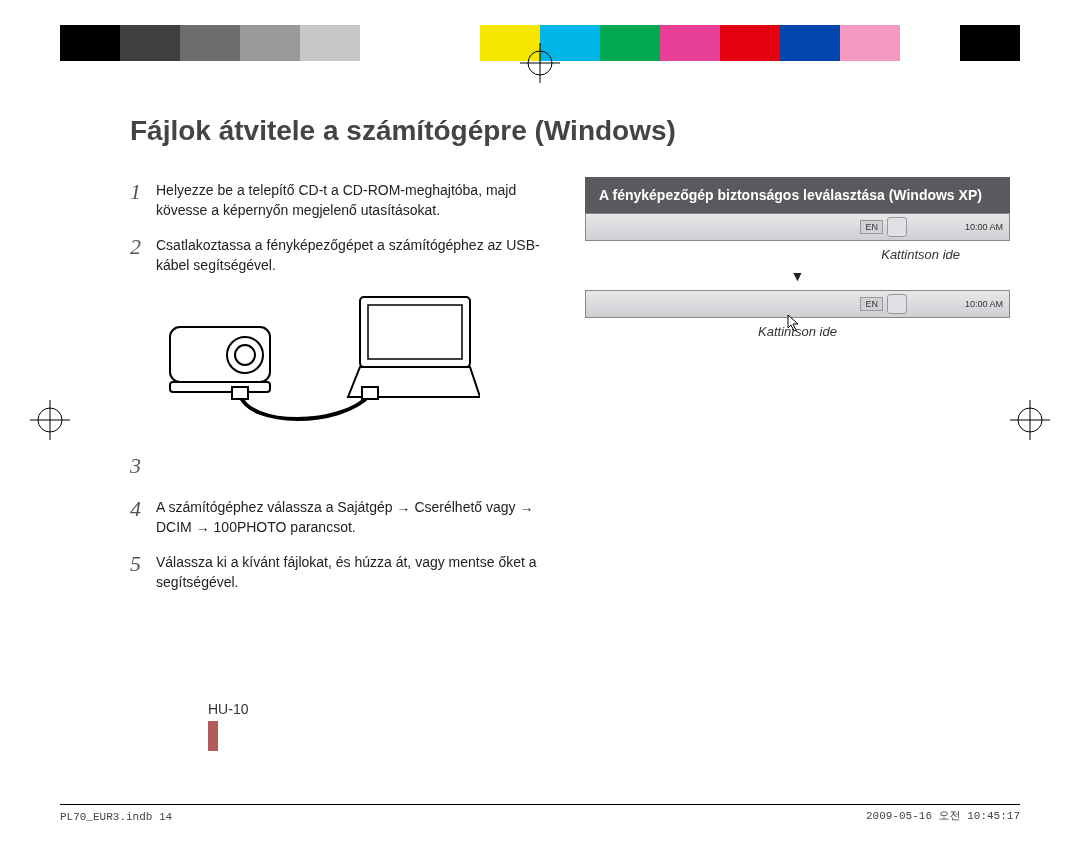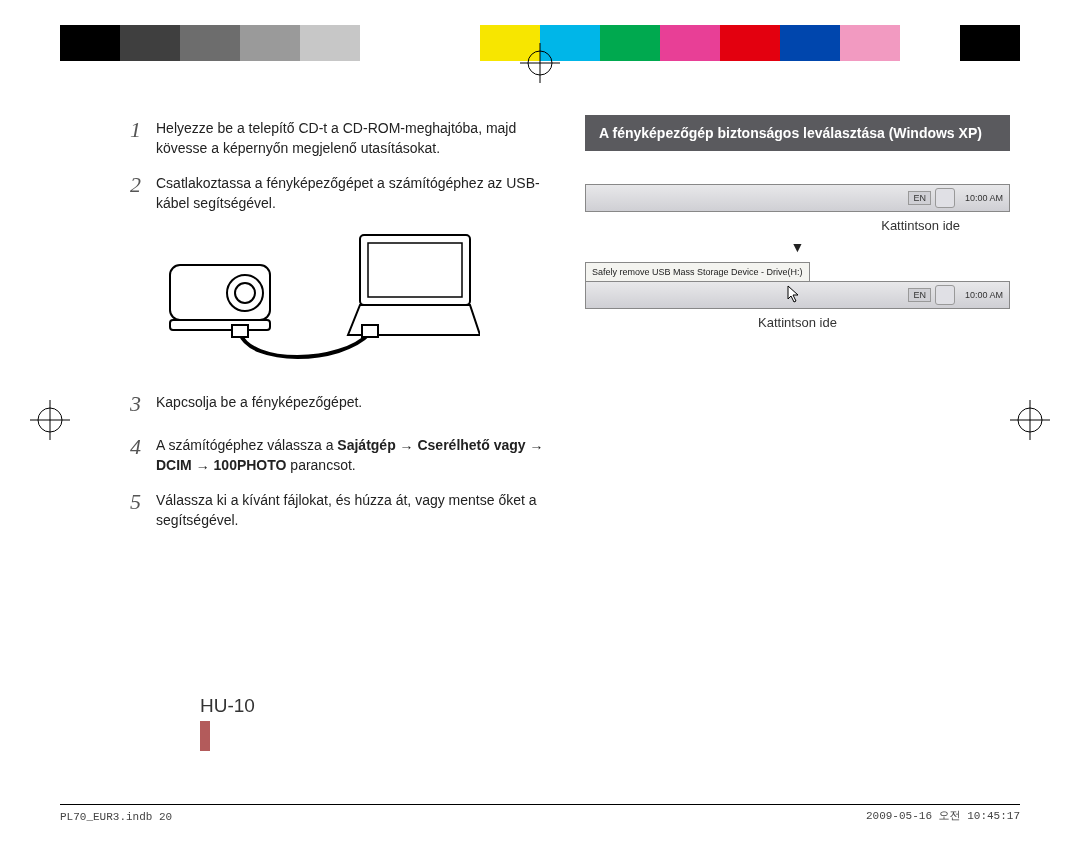--- a/index.html
+++ b/index.html
@@ -12,36 +12,36 @@
 .crosshair-right{position:absolute;top:400px;right:30px;}
 .content{position:absolute;top:115px;left:130px;right:70px;}
 .title{font-size:28px;font-weight:bold;color:#444;margin-bottom:30px;}
 .cols{display:flex;gap:30px;}
 .leftcol{flex:1;}
 .rightcol{flex:1;}
 .step{display:flex;margin-bottom:12px;line-height:1.4;font-size:14px;}
 .step .num{font-size:22px;font-style:italic;font-family:Georgia,serif;color:#555;width:26px;flex-shrink:0;}
 .step .txt{padding-top:4px;}
 .illus{margin:10px 0 20px 30px;}
-.bold{font-weight:bold;}
-.banner{background:#5a5a5e;color:#fff;font-weight:bold;padding:10px 14px;font-size:14px;margin-bottom:33px;}
+.bold{font-weight:normal;}
+.banner{background:#5a5a5e;color:#fff;font-weight:bold;padding:10px 14px;font-size:14px;margin-bottom:0;}
 .taskbar-box{margin:0 0 6px 0;}
 .taskbar{border:1px solid #888;height:26px;display:flex;align-items:center;background:linear-gradient(#e8e8ea,#cfcfd4);font-size:10px;color:#333;}
 .taskbar .spacer{flex:1;}
 .taskbar .lang{border:1px solid #999;background:#d0d0d5;padding:1px 4px;margin-right:4px;font-size:9px;}
 .taskbar .icon{width:18px;height:18px;border:1px solid #999;border-radius:3px;background:#e0e0e5;margin-right:4px;display:inline-block;}
-.taskbar .time{padding:0 6px;font-size:9px;}
-.caption{font-size:13px;color:#333;text-align:right;padding-right:50px;margin-bottom:6px;}
+.taskbar .time{padding:0 6px;font-size:9px;margin-left:48px;}
+.caption{font-size:13px;color:#333;text-align:right;padding-right:50px;margin-bottom:6px;font-style:italic;}
 .arrow-down{text-align:center;font-size:14px;margin:2px 0 6px 0;}
 .balloon{border:1px solid #888;background:#f4f4f0;font-size:9px;padding:4px 6px;display:inline-block;margin-bottom:-1px;position:relative;}
 .balloon::after{content:"";position:absolute;right:20px;bottom:-6px;border:6px solid transparent;border-top-color:#f4f4f0;}
 .cursor{position:relative;display:inline-block;margin-left:2px;}
 .cursor svg{position:absolute;top:2px;left:0;}
 .tb2-wrap{position:relative;}
-.page-num{position:absolute;bottom:100px;left:200px;font-size:19px;color:#333;}
+.page-num{position:absolute;bottom:100px;left:208px;font-size:14px;color:#333;}
 .page-num-bar{width:10px;height:30px;background:#b35b5b;margin-top:4px;}
 .footer-left{position:absolute;bottom:28px;left:60px;font-size:11px;color:#444;font-family:"Courier New",monospace;}
 .footer-right{position:absolute;bottom:28px;right:60px;font-size:11px;color:#444;font-family:"Courier New",monospace;}
 .footer-line{position:absolute;bottom:46px;left:60px;right:60px;border-top:1px solid #000;}
 </style>
 </head>
 <body>
 
 <div class="page">
 
@@ -80,20 +80,21 @@
   </div>
   <div class="crosshair-right">
     <svg width="40" height="40">
         <circle cx="20" cy="20" r="12" fill="none" stroke="#000" stroke-width="1"></circle>
         <line x1="0" y1="20" x2="40" y2="20" stroke="#000"></line>
         <line x1="20" y1="0" x2="20" y2="40" stroke="#000"></line>
       </svg>
   </div>
 
   <div class="content">
+    <div class="title">Fájlok átvitele a számítógépre (Windows)</div>
 
     <div class="cols">
       <div class="leftcol">
 
         <div class="step">
           <div class="num">1</div>
           <div class="txt">Helyezze be a telepítő CD-t a CD-ROM-meghajtóba, majd kövesse a képernyőn megjelenő utasításokat.</div>
         </div>
 
         <div class="step">
@@ -111,21 +112,20 @@
             <rect x="208" y="18" width="94" height="54" fill="none" stroke="#000" stroke-width="1.5"></rect>
             <path d="M200 80 L310 80 L320 110 L188 110 Z" fill="none" stroke="#000" stroke-width="2"></path>
             <path d="M80 108 C 90 140, 180 140, 210 108" fill="none" stroke="#000" stroke-width="4"></path>
             <rect x="72" y="100" width="16" height="12" fill="#fff" stroke="#000" stroke-width="2"></rect>
             <rect x="202" y="100" width="16" height="12" fill="#fff" stroke="#000" stroke-width="2"></rect>
           </svg>
         </div>
 
         <div class="step">
           <div class="num">3</div>
-          <div class="txt">Kapcsolja be a fényképezőgépet.</div>
         </div>
 
         <div class="step">
           <div class="num">4</div>
           <div class="txt">
             <span>A számítógéphez válassza a </span><span class="bold">Sajátgép</span><span> → </span><span class="bold">Cserélhető vagy</span><span> → </span><span class="bold">DCIM</span><span> → </span><span class="bold">100PHOTO</span><span> parancsot.</span>
           </div>
         </div>
 
         <div class="step">
@@ -144,23 +144,20 @@
             <span class="lang">EN</span>
             <span class="icon"></span>
             <span class="time">10:00 AM</span>
           </div>
         </div>
         <div class="caption">Kattintson ide</div>
 
         <div class="arrow-down">▼</div>
 
         <div class="tb2-wrap">
-          <div style="margin-bottom:0;">
-            <span class="balloon">Safely remove USB Mass Storage Device - Drive(H:)</span>
-          </div>
           <div class="taskbar">
             <div class="spacer"></div>
             <span class="lang">EN</span>
             <span class="icon"></span>
             <span class="time">10:00 AM</span>
           </div>
           <span class="cursor" style="position:absolute;left:200px;top:22px;">
             <svg width="14" height="18">
                 <path d="M1 1 L1 14 L4 11 L7 17 L9 16 L6 10 L11 10 Z" fill="#fff" stroke="#000" stroke-width="1"></path>
               </svg>
@@ -170,16 +167,16 @@
       </div>
     </div>
   </div>
 
   <div class="page-num">
     <span>HU-10</span>
     <div class="page-num-bar"></div>
   </div>
 
   <div class="footer-line"></div>
-  <div class="footer-left">PL70_EUR3.indb   20</div>
+  <div class="footer-left">PL70_EUR3.indb   14</div>
   <div class="footer-right">2009-05-16   오전 10:45:17</div>
 
 </div>
 
 </body></html>

